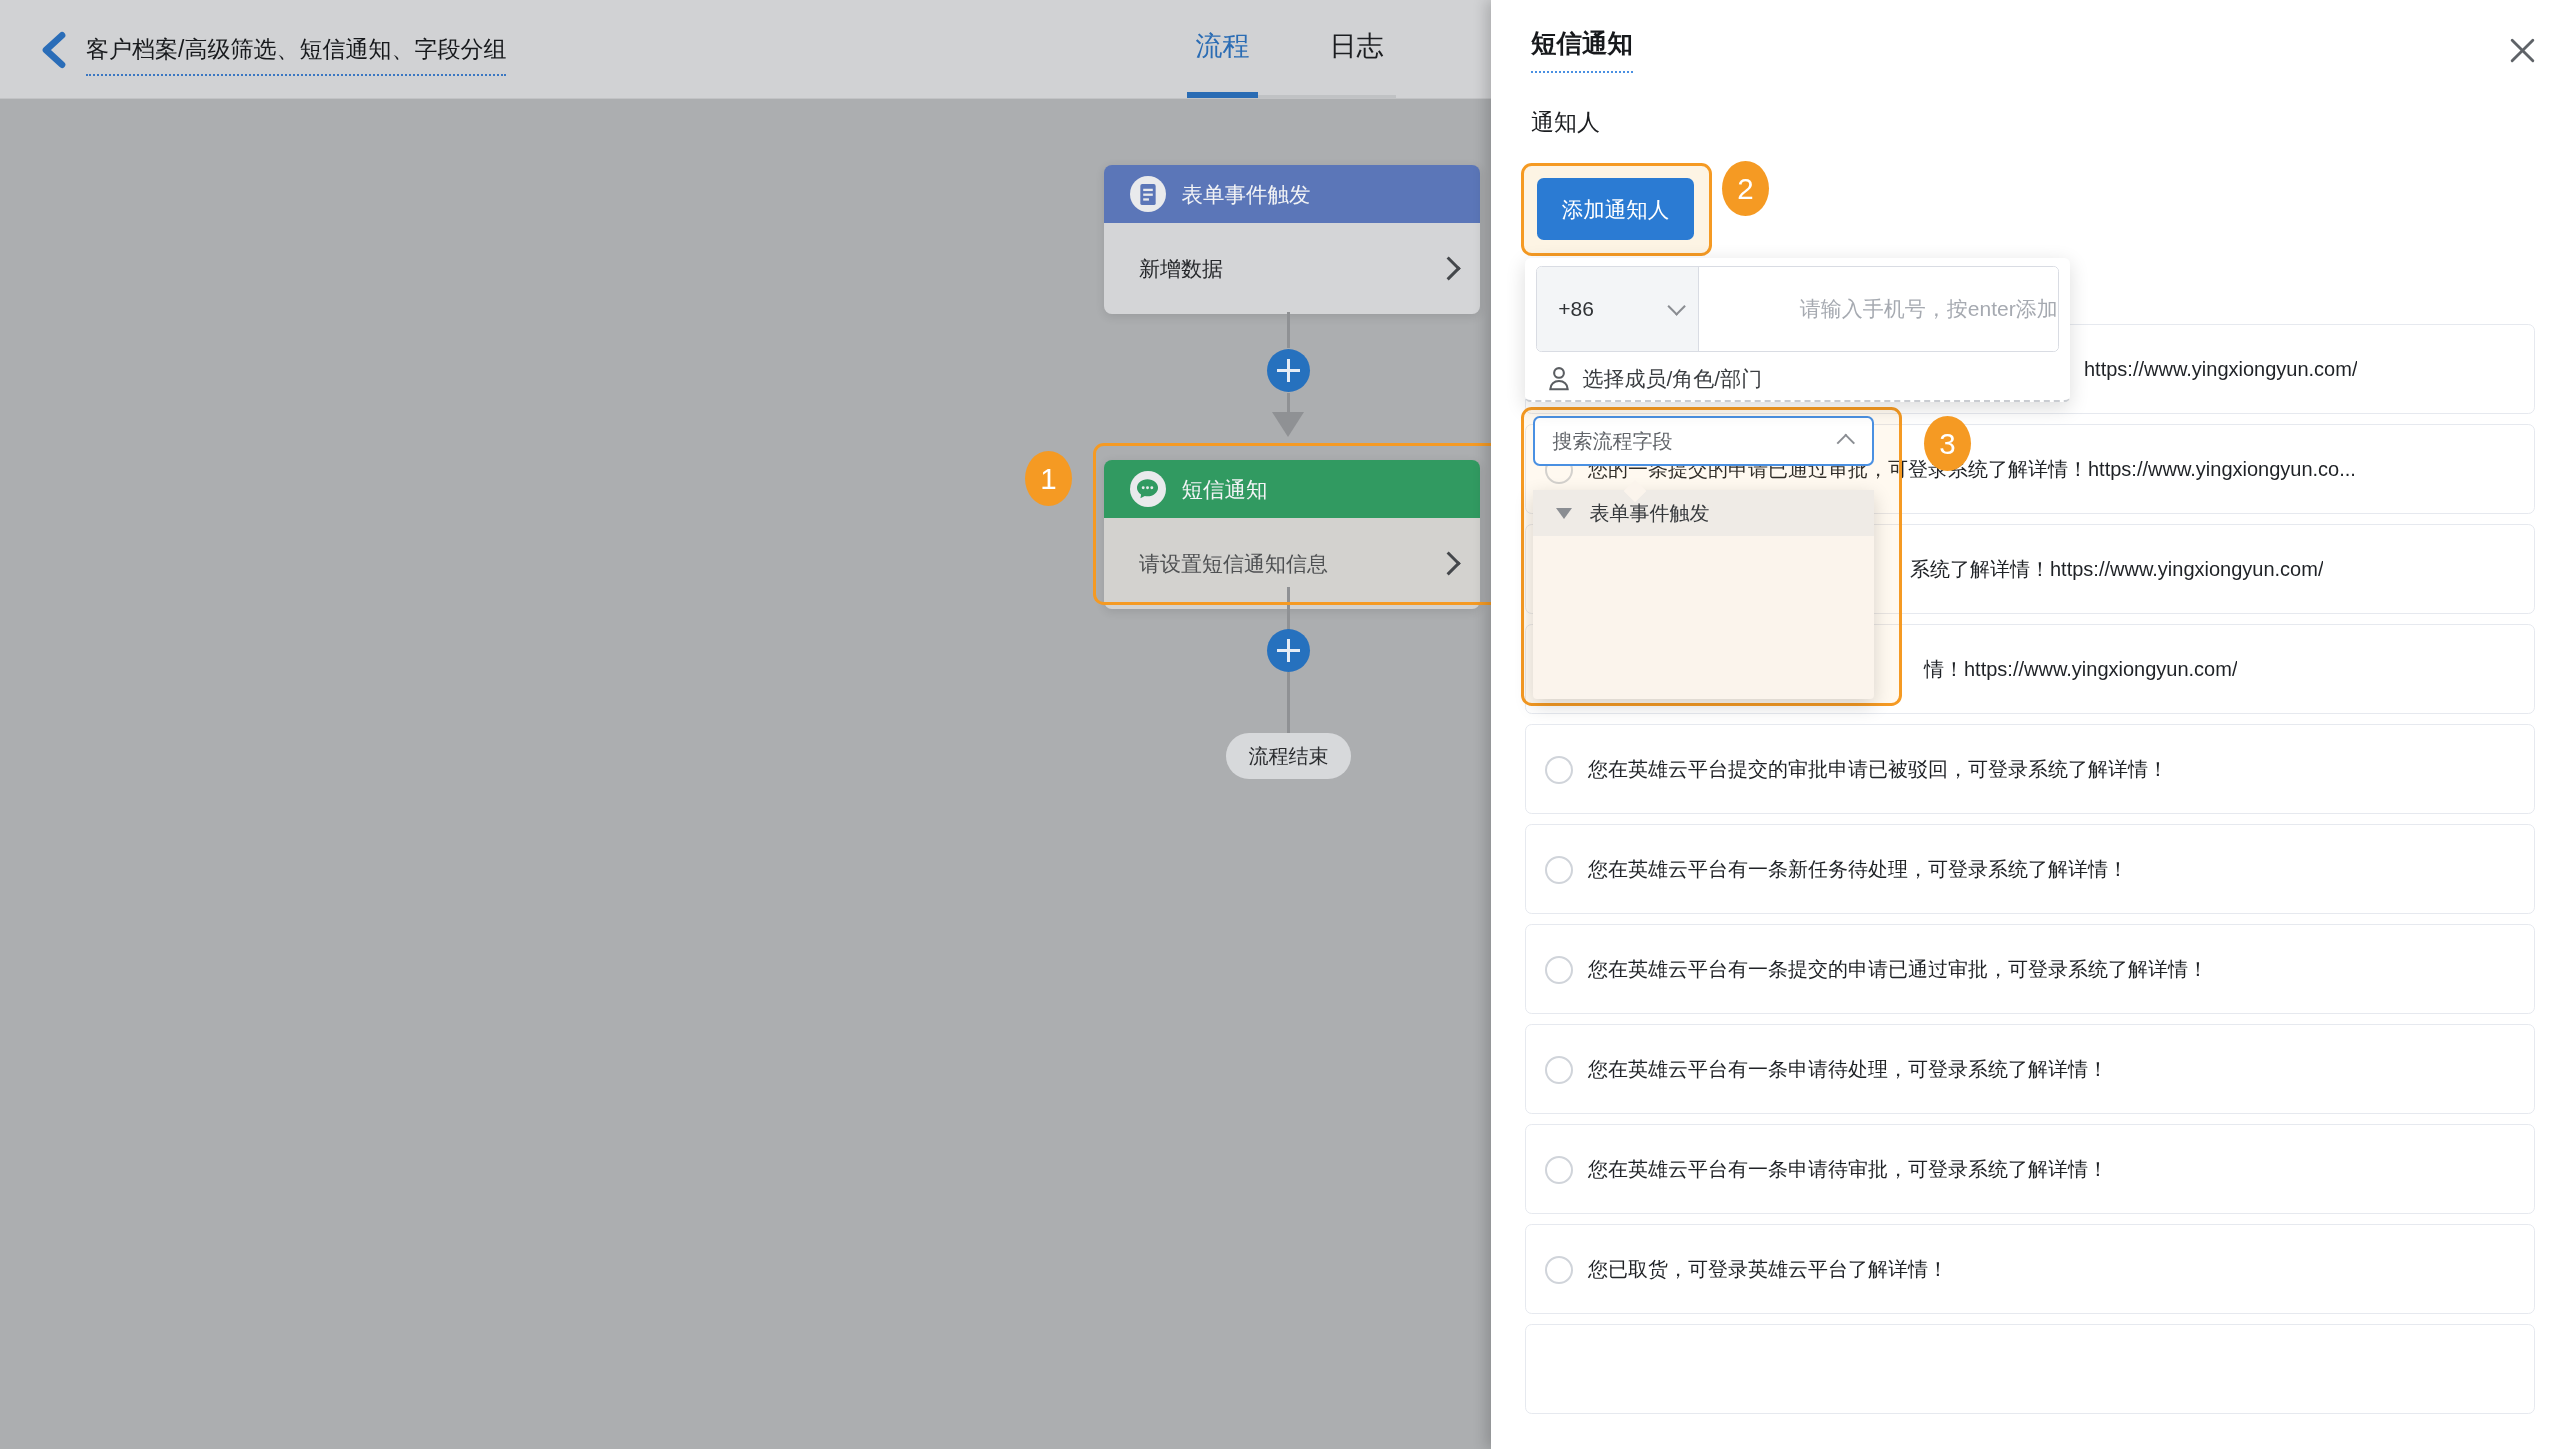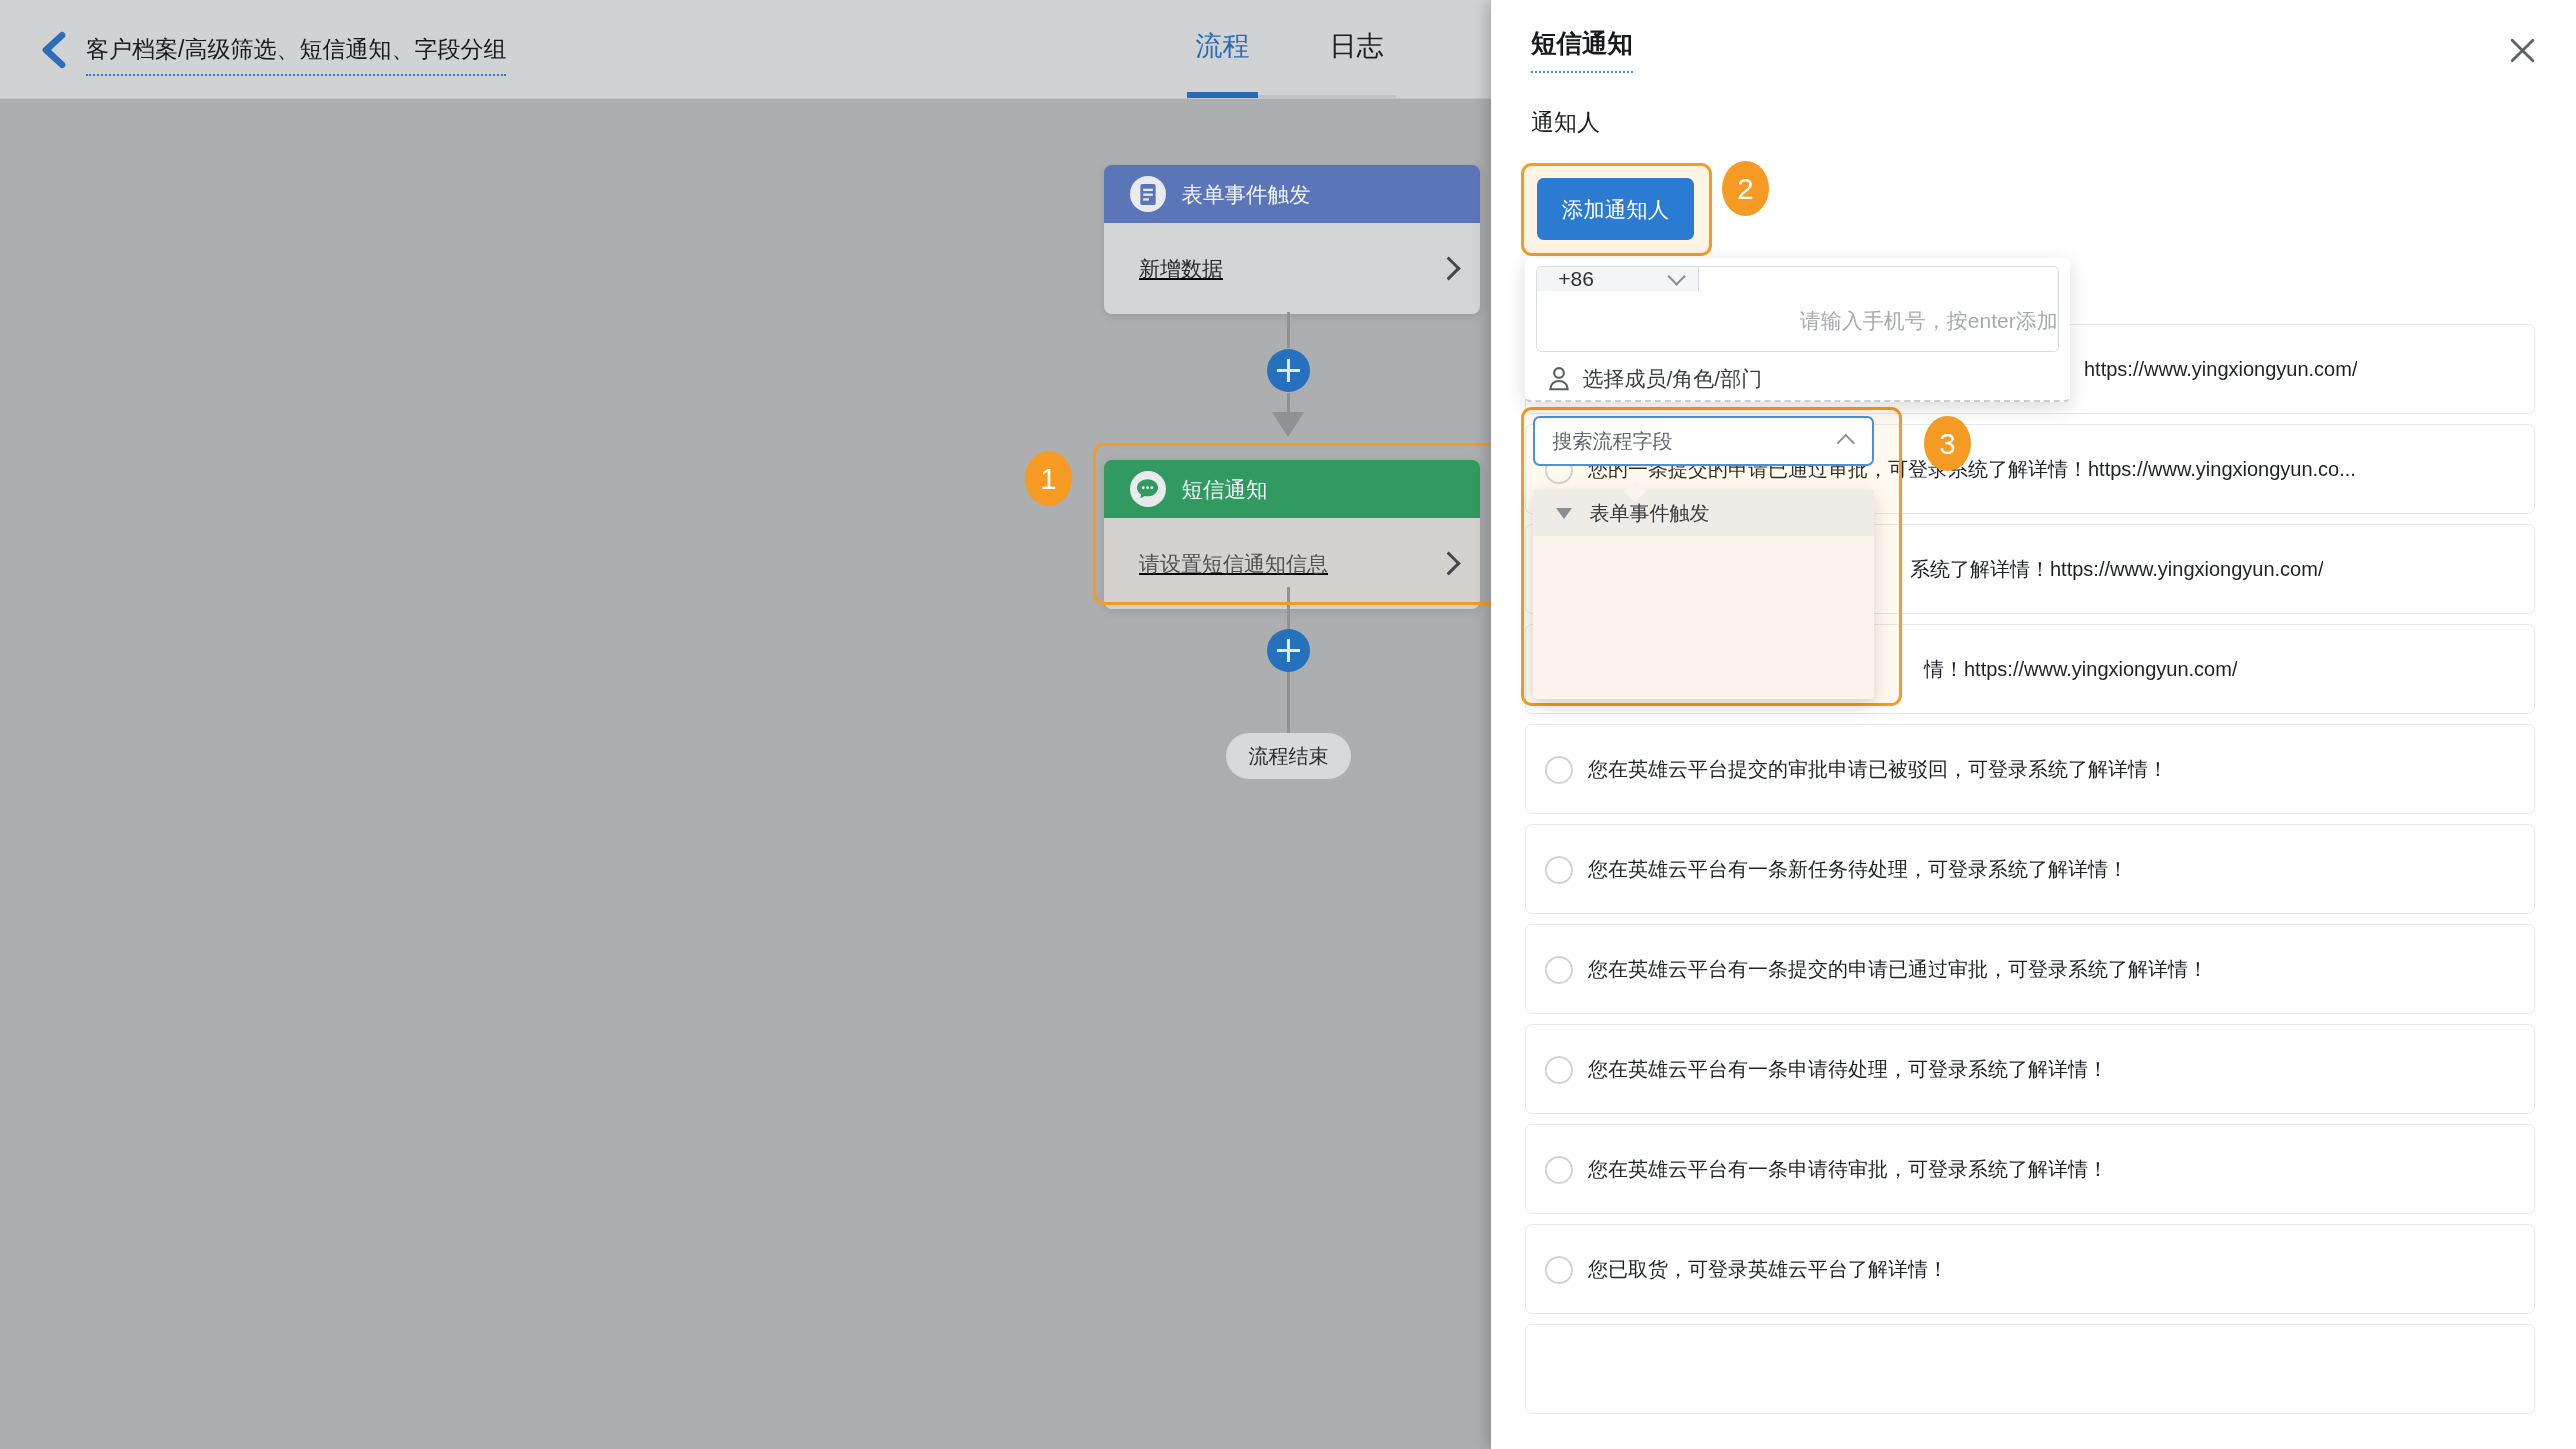--- a/index.html
+++ b/index.html
@@ -18,21 +18,21 @@
   .tab-underline-blue { position:absolute; left:1187px; top:92px; width:71px; height:6px; background:#2a6cb4; }
   .tab-underline-gray { position:absolute; left:1258px; top:95px; width:138px; height:3.4px; background:#c0c2c4; }
 
   
   #canvas { position:absolute; left:0; top:99px; width:1491px; height:1350px; background:#acaeb0; }
   .node { position:absolute; left:1104px; width:376px; border-radius:8px; overflow:hidden;
     box-shadow:0 2.7px 9.4px rgba(0,0,0,.10); }
   .node-head { height:58px; display:flex; align-items:center; padding-left:25.5px; }
   .node-head-title { color:#f2f3f5; font-size:21.5px; margin-left:16px; }
   .node-ic { width:36px; height:36px; border-radius:50%; background:#e9eaec; display:flex; align-items:center; justify-content:center; }
-  .node-body { height:91px; display:flex; align-items:center; padding:0 23px 0 35px;text-decoration:underline; }
+  .node-body { height:91px; display:flex; align-items:center; padding:0 23px 0 35px; }
   .node-sub { font-size:21px; color:#26282b; flex:1; }
   .node-chevron { width:17.4px; height:17.4px; border-top:3.4px solid #44474b; border-right:3.4px solid #44474b; transform:rotate(45deg); }
   #node-trigger { top:66px; }
   #node-trigger .node-head { background:#5b76b8; }
   #node-trigger .node-body { background:#d4d5d7; }
   #node-sms { top:361px; }
   #node-sms .node-head { background:#319a61; }
   #node-sms .node-body { background:#d3d2cf; }
   #node-sms .node-sub { color:#4e5052; }
   .conn { position:absolute; left:1287px; width:2.7px; background:#8f9194; }
@@ -64,21 +64,21 @@
   .p-label { position:absolute; left:40px; top:107px; font-size:23px; color:#1b1d20; }
 
   #annot2 { left:29.5px; top:163px; width:191px; height:93px; background:#fdf4e4; z-index:2; }
   .add-btn { position:absolute; left:46px; top:178px; width:157px; height:62px; background:#2b7bd3;
     border:none; border-radius:6.7px; color:#fff; font-size:21.5px; cursor:pointer; z-index:3; }
   #badge2 { left:231px; top:161px; }
 
   #popup { position:absolute; left:34px; top:258px; width:545px; height:144px; background:#fff;
     border-radius:5.4px; box-shadow:0 5.4px 20px rgba(0,0,0,.14); border-bottom:2px dashed #c9ccd1; z-index:4; }
   .phone-box { position:absolute; left:10.7px; top:8px; width:523px; height:86px;
-    border:1.3px solid #d9dce3; border-radius:5.4px; display:flex; overflow:hidden; background:#fff;flex-direction:column; }
+    border:1.3px solid #d9dce3; border-radius:5.4px; display:flex; overflow:hidden; background:#fff; }
   .cc-seg { width:162px; background:#f3f5f7; border-right:1.3px solid #d9dce3; display:flex;
     align-items:center; padding:0 16px 0 21.5px; cursor:pointer; }
   .cc-val { font-size:21px; color:#303336; flex:1; }
   .chev { width:13.4px; height:13.4px; border-right:2px solid #8a8d92; border-bottom:2px solid #8a8d92; }
   .chev-down { transform:rotate(45deg) translateY(-2.7px); }
   .chev-up { transform:rotate(-135deg) translateY(-2.7px); }
   .phone-input { flex:1; border:none; outline:none; font-size:21px; padding-left:20px; color:#303336;text-align:right; }
   .phone-input::placeholder { color:#a6aab1; }
   .member-row { position:absolute; left:21.5px; top:107px; display:flex; align-items:center; cursor:pointer; }
   .member-txt { font-size:21px; color:#3a3d40; margin-left:12px; }

